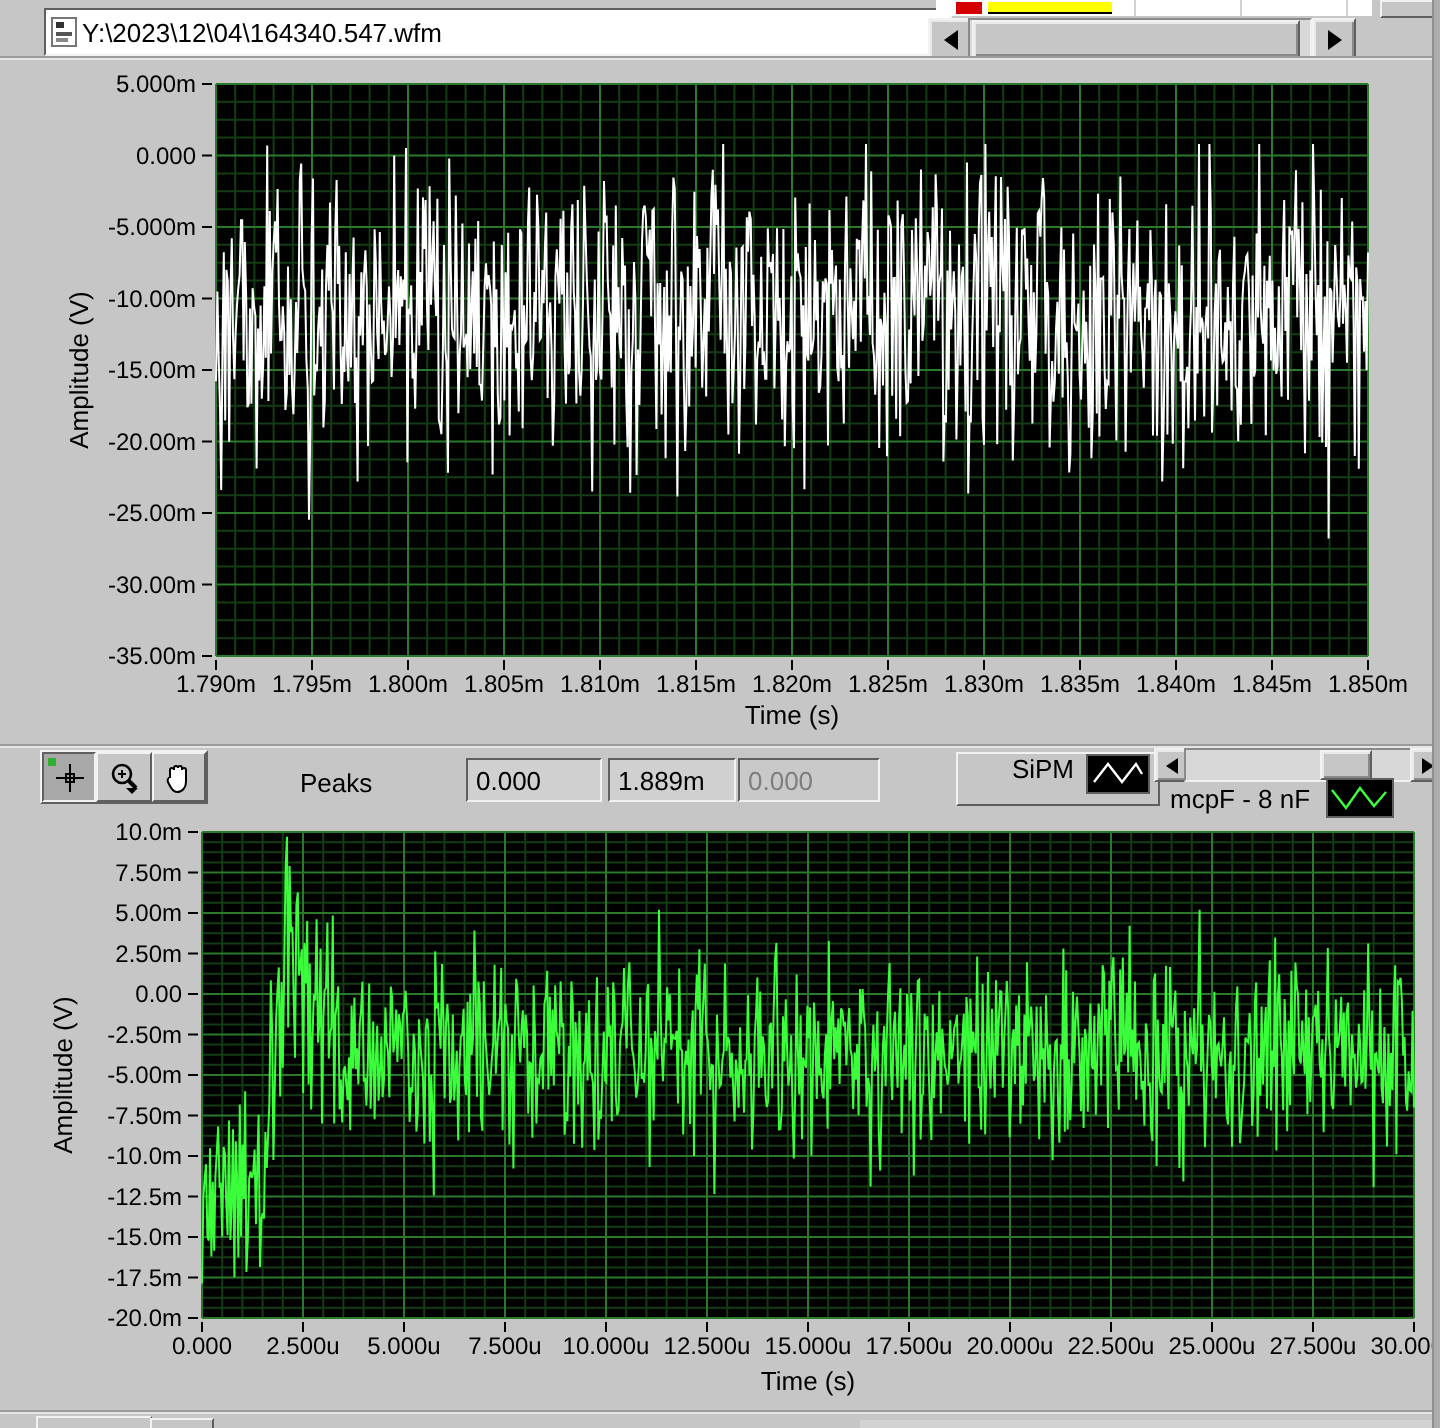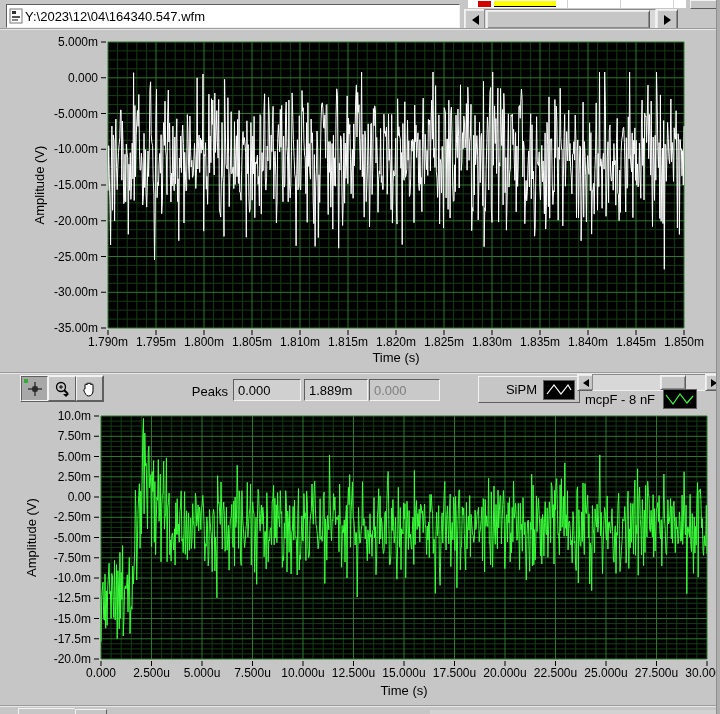--- a/index.html
+++ b/index.html
@@ -12,21 +12,21 @@
   .raised{background:#c6c6c6;
     border-top:1px solid #f2f2f2;border-left:1px solid #f2f2f2;
     border-bottom:1px solid #5f5f5f;border-right:1px solid #5f5f5f;}
   .raised2{box-shadow:inset 1px 1px 0 #e9e9e9, inset -1px -1px 0 #8a8a8a;}
   .sunken{border-top:1px solid #5f5f5f;border-left:1px solid #5f5f5f;
     border-bottom:1px solid #f2f2f2;border-right:1px solid #f2f2f2;}
   .pressed{background:#a8a8a8;
     border-top:1px solid #5f5f5f;border-left:1px solid #5f5f5f;
     border-bottom:1px solid #f2f2f2;border-right:1px solid #f2f2f2;}
   
-  .pathbar{left:6px;top:4px;width:452px;height:22px;background:#fff;display:flex;align-items:center;}
+  .pathbar{left:22px;top:4px;width:452px;height:22px;background:#fff;display:flex;align-items:center;}
   .pathbar input{border:none;outline:none;background:transparent;flex:1;
     font-family:"Liberation Sans",sans-serif;font-size:13px;color:#000;padding:0 2px;}
   .path-icon{width:14px;height:16px;margin-left:2px;flex:0 0 auto;}
   
   .sb-btn{background:#c6c6c6;display:flex;align-items:center;justify-content:center;}
   .sb-track{background:#d8d8d8;border-top:1px solid #8a8a8a;border-left:1px solid #8a8a8a;
     border-bottom:1px solid #f0f0f0;border-right:1px solid #f0f0f0;}
   .arrow{width:0;height:0;border-style:solid;}
   .arr-left{border-width:5px 7px 5px 0;border-color:transparent #000 transparent transparent;}
   .arr-right{border-width:5px 0 5px 7px;border-color:transparent transparent transparent #000;}
@@ -249,26 +249,26 @@
         <path d="M10 14 L16 14 L13 17 Z" fill="#000"></path>
       </svg>
     </div>
     <div class="palette-btn raised">
       <svg width="16" height="16" viewBox="0 0 16 16">
         <path d="M4 8 V4 a1 1 0 0 1 2 0 V3 a1 1 0 0 1 2 0 V3 a1 1 0 0 1 2 0 V4 a1 1 0 0 1 2 0 V10 c0 3 -2 5 -4.5 5 C5 15 4 12 3 10 c-0.8-1.6 1-2.5 1-2z" fill="#fff" stroke="#000" stroke-width="1"></path>
       </svg>
     </div>
   </div>
 
-  <div class="abs label" style="left:150px;top:384px;width:78px;text-align:right;">Peaks</div>
+  <div class="abs label" style="left:150px;top:384px;width:78px;text-align:left;">Peaks</div>
   <input class="abs numfield sunken" style="left: 233px; top: 379px; width: 58px; height: 16px;" readonly="" value="0.000">
   <input class="abs numfield sunken" style="left: 304px; top: 379px; width: 54px; height: 16px;" readonly="" value="1.889m">
   <input class="abs numfield sunken disabled" style="left: 369px; top: 379px; width: 61px; height: 16px;" readonly="" value="0.000">
 
-  <div class="abs raised" style="left:478px;top:376px;width:96px;height:25px;display:flex;align-items:center;justify-content:flex-end;gap:6px;padding-right:4px;">
+  <div class="abs raised" style="left:478px;top:376px;width:96px;height:25px;display:flex;align-items:flex-start;justify-content:flex-end;gap:6px;padding-right:4px;">
     <span class="label">SiPM</span>
     <span class="legend-swatch" style="width:30px;height:18px;display:inline-block;">
       <svg width="30" height="18" viewBox="0 0 30 18">
         <polyline points="3,13 10,4 17,13 24,4 27,9" fill="none" stroke="#ffffff" stroke-width="1.2"></polyline>
       </svg>
     </span>
   </div>
 
   <div class="abs" style="left:577px;top:374px;width:143px;height:15px;">
     <div class="abs sb-btn raised raised2" style="left:0;top:0;width:15px;height:15px;">

